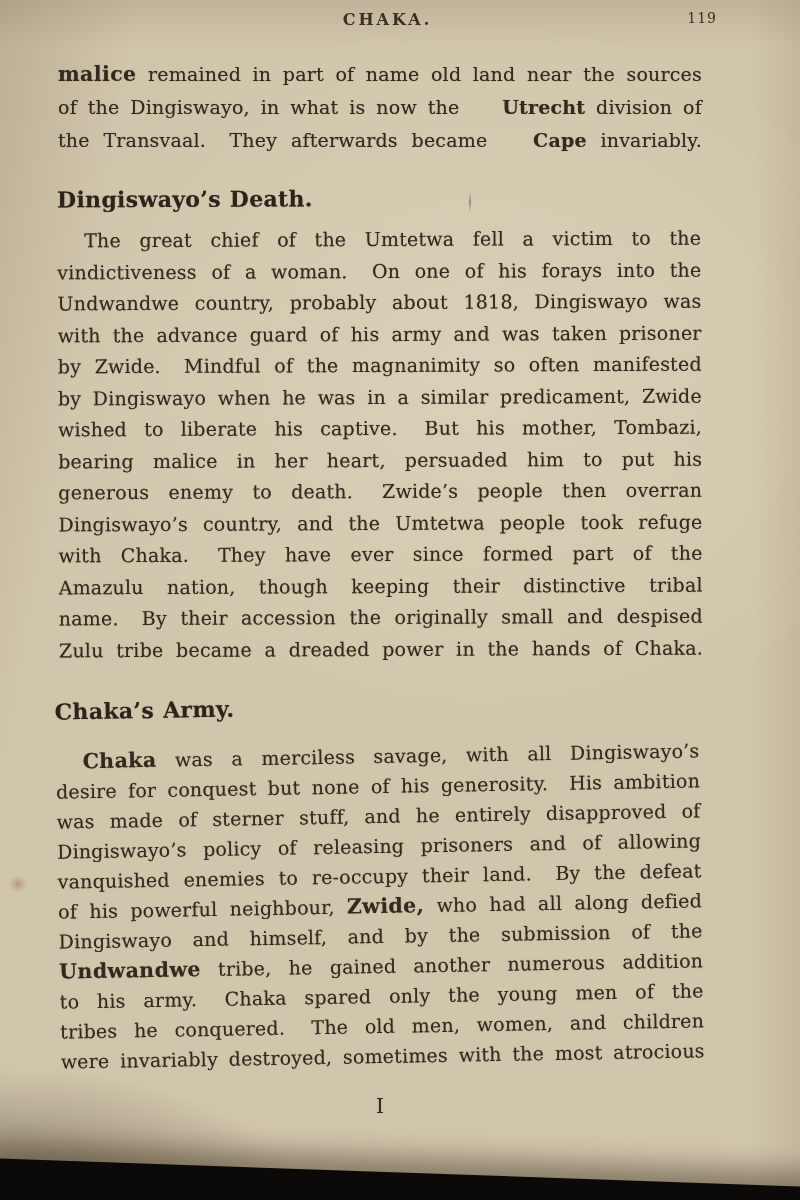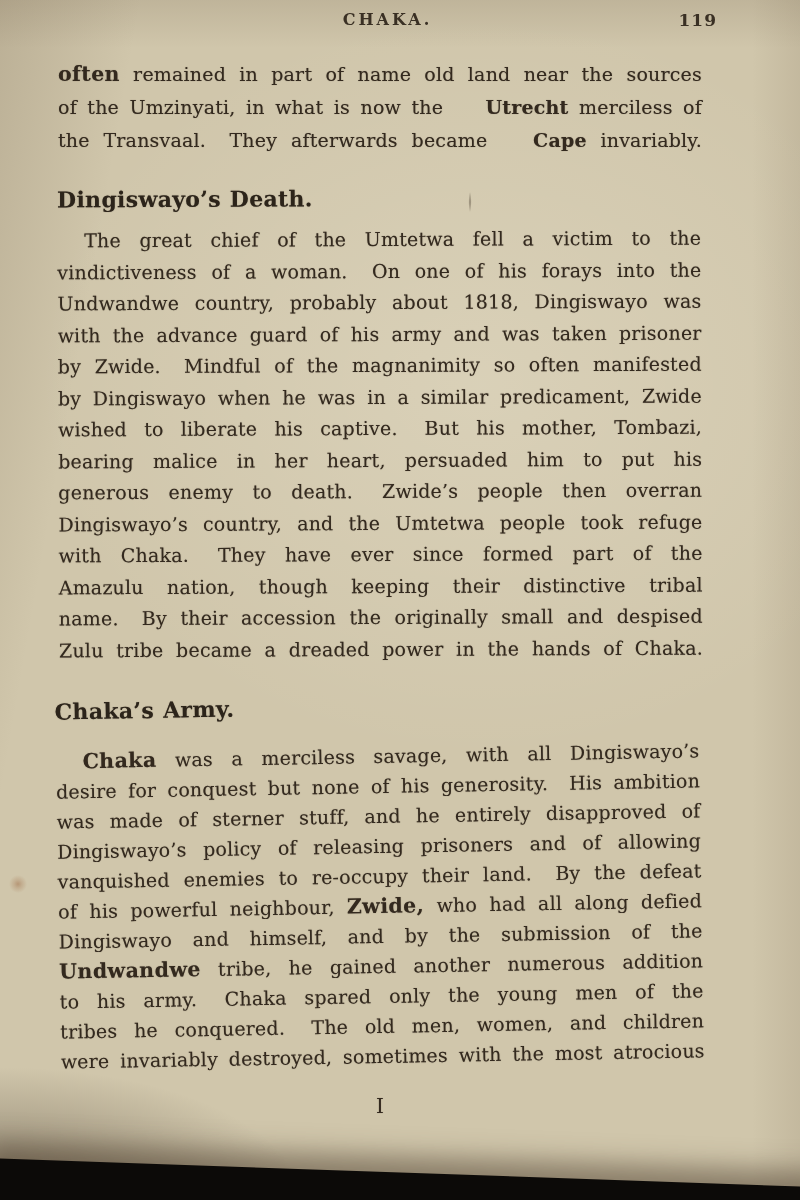--- a/index.html
+++ b/index.html
@@ -25,21 +25,21 @@
     color: #33291e;
   }
   .hdr { position: absolute; top: 10px; left: 58px; right: 83px; height: 22px; }
   .hdr .title {
     position: absolute; left: 0; right: 0; text-align: center;
     font-size: 16px; font-weight: bold; letter-spacing: 3px;
     color: #3a3024;
   }
   .hdr .pageno {
     position: absolute; right: 0; top: 0;
-    font-size: 17px; font-weight: bold; letter-spacing: 1px;
+    font-size: 14px; font-weight: normal; letter-spacing: 1px;
     color: #3a3024;
   }
   .content {
     position: absolute; top: 58px; left: 58px; right: 98px;
     font-size: 19px;
     letter-spacing: 0.2px;
     word-spacing: 1px;
     text-shadow: 0 0 1px rgba(51,41,30,.45);
   }
   .sec { display: block; }
@@ -83,22 +83,22 @@
 <body>
 
 <div class="scan">
   <header class="hdr">
     <span class="title">CHAKA.</span>
     <span class="pageno">119</span>
   </header>
 
   <main class="content">
       <section class="sec sec0">
-        <div class="line"><span class="bb">often</span><span> remained in part of name old land near the sources</span></div>
-        <div class="line"><span>of the Umzinyati, in what is now the </span><span class="b">Utrecht</span><span> merciless of</span></div>
+        <div class="line"><span class="bb">malice</span><span> remained in part of name old land near the sources</span></div>
+        <div class="line"><span>of the Dingiswayo, in what is now the </span><span class="b">Utrecht</span><span> division of</span></div>
         <div class="line"><span>the Transvaal.  They afterwards became </span><span class="b">Cape</span><span> invariably.</span></div>
       </section>
       <section class="sec sec1">
         <h2 class="heading">Dingiswayo’s Death.</h2>
         <div class="line indent"><span>The great chief of the Umtetwa fell a victim to the</span></div>
         <div class="line"><span>vindictiveness of a woman.  On one of his forays into the</span></div>
         <div class="line"><span>Undwandwe country, probably about 1818, Dingiswayo was</span></div>
         <div class="line"><span>with the advance guard of his army and was taken prisoner</span></div>
         <div class="line"><span>by Zwide.  Mindful of the magnanimity so often manifested</span></div>
         <div class="line"><span>by Dingiswayo when he was in a similar predicament, Zwide</span></div>

